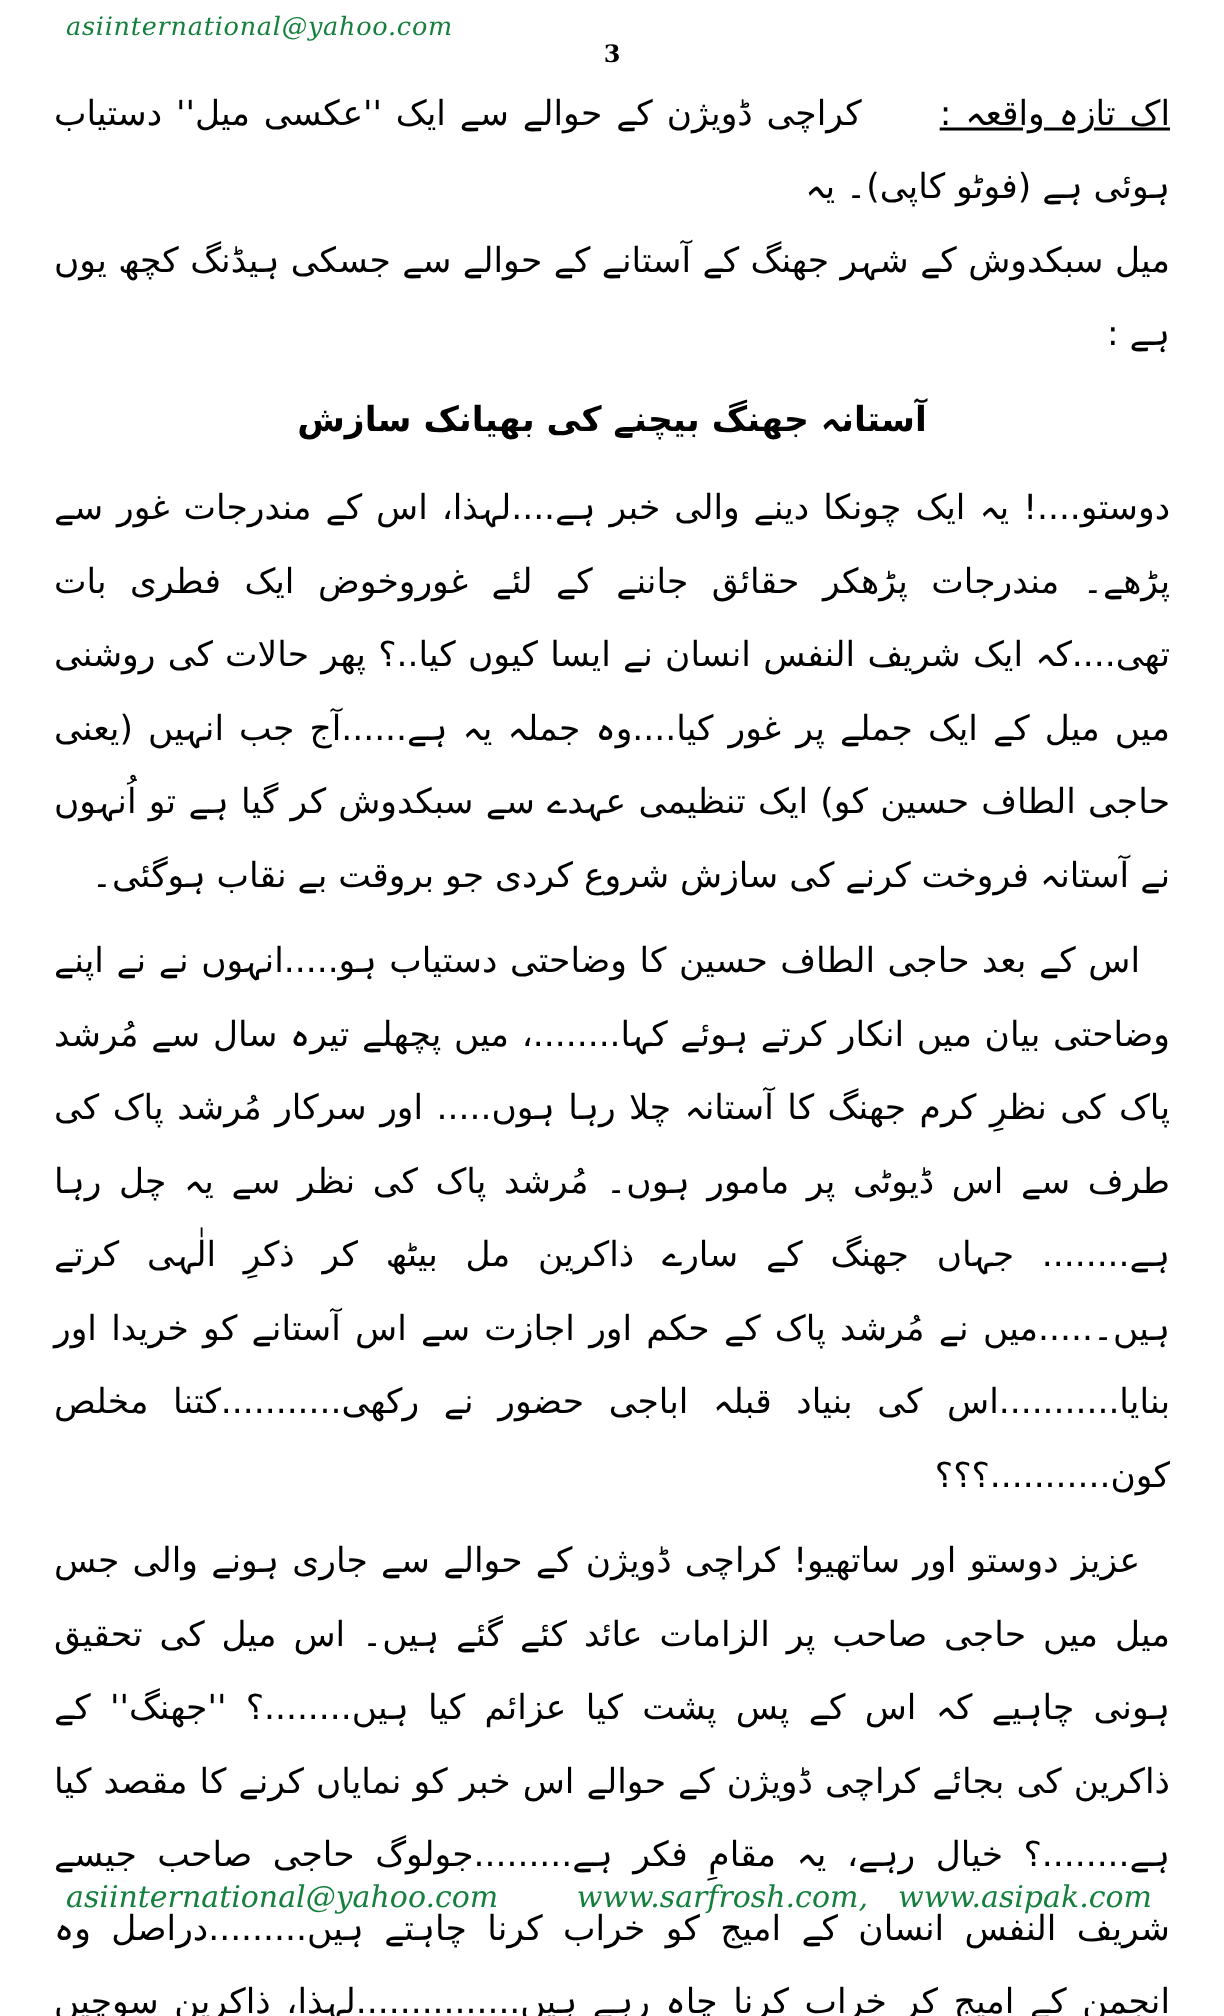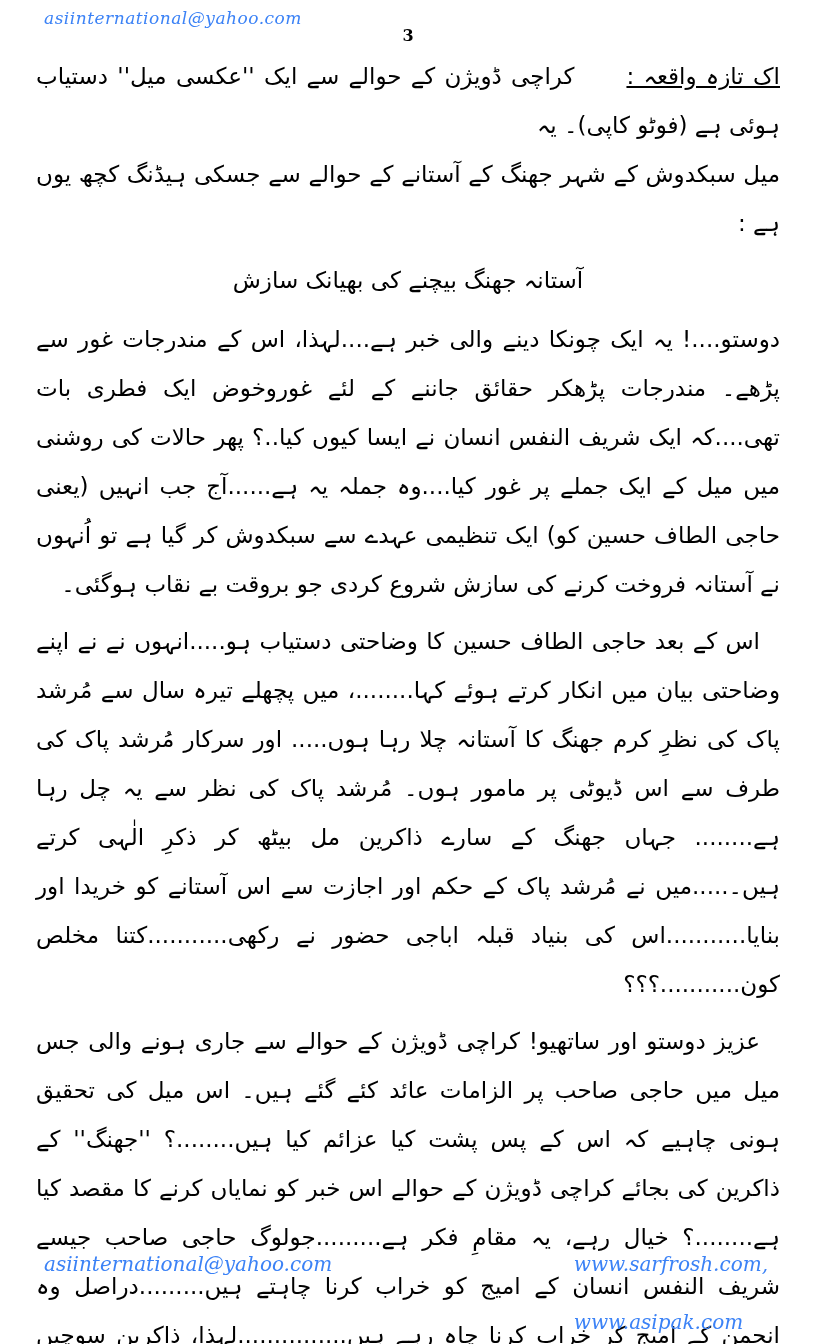--- a/index.html
+++ b/index.html
@@ -16,21 +16,21 @@
   }
   .page {
     position: absolute;
     inset: 0;
     background: #ffffff;
   }
   
   .link-text {
     font-family: "DejaVu Serif", serif;
     font-style: italic;
-    color: #3b82f6;
+    color: #15803d;
   }
   .top-email {
     position: absolute;
     left: 44px;
     top: 8px;
     font-size: 17px;
     letter-spacing: 0.5px;
   }
   .page-number {
     position: absolute;
@@ -67,21 +67,21 @@
     display: inline-block;
     width: 52px;
   }
   .heading {
     text-align: center;
     font-weight: bold;
     margin-top: 8px;
   }
   .subheading {
     text-align: center;
-    font-weight: normal;
+    font-weight: bold;
     margin-top: 8px;
     margin-bottom: 10px;
   }
   .para {
     margin-top: 8px;
   }
   .para-indent {
     text-indent: 20px;
   }
   
@@ -90,22 +90,21 @@
     left: 44px;
     right: 48px;
     top: 1252px;
     display: flex;
     justify-content: space-between;
     align-items: baseline;
     font-size: 20px;
   }
   .footer-sites {
     display: flex;
-    gap: 34px;
-    flex-direction: column;
+    gap: 20px;
   }
 </style>
 </head>
 <body>
 
 <div class="page">
 
   <div class="top-email link-text">asiinternational@yahoo.com</div>
 
   <div class="page-number">3</div>

